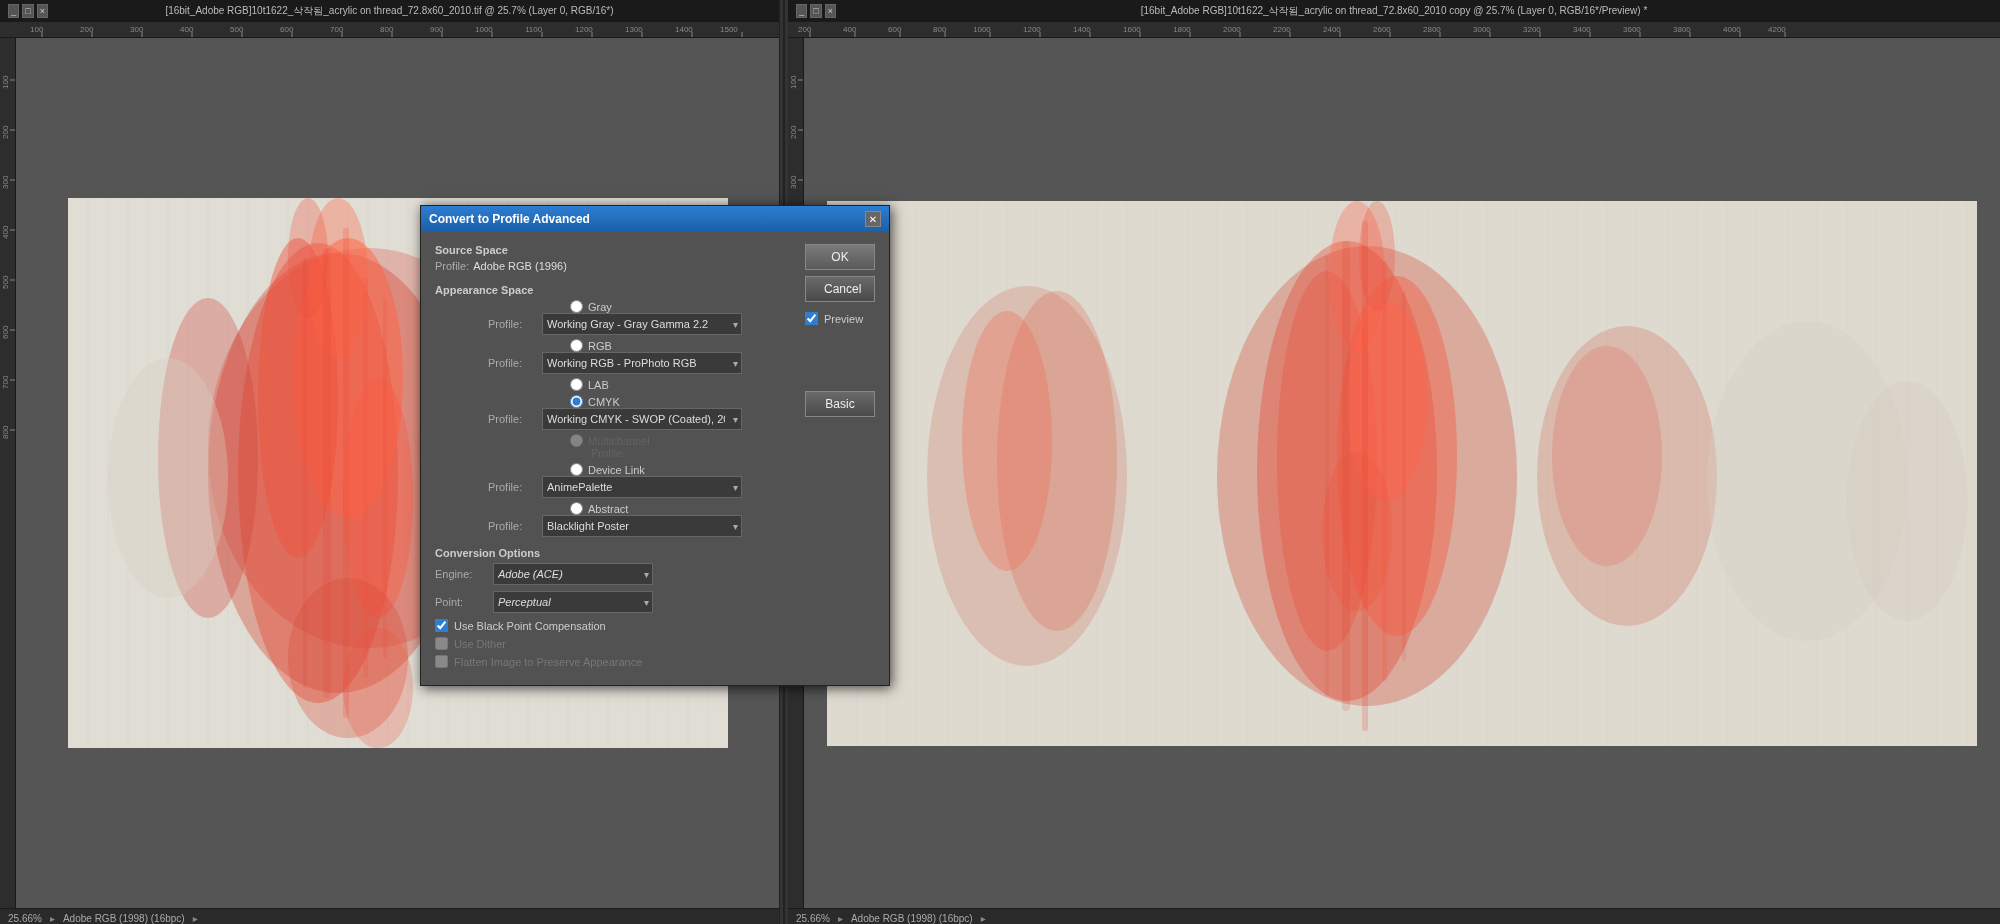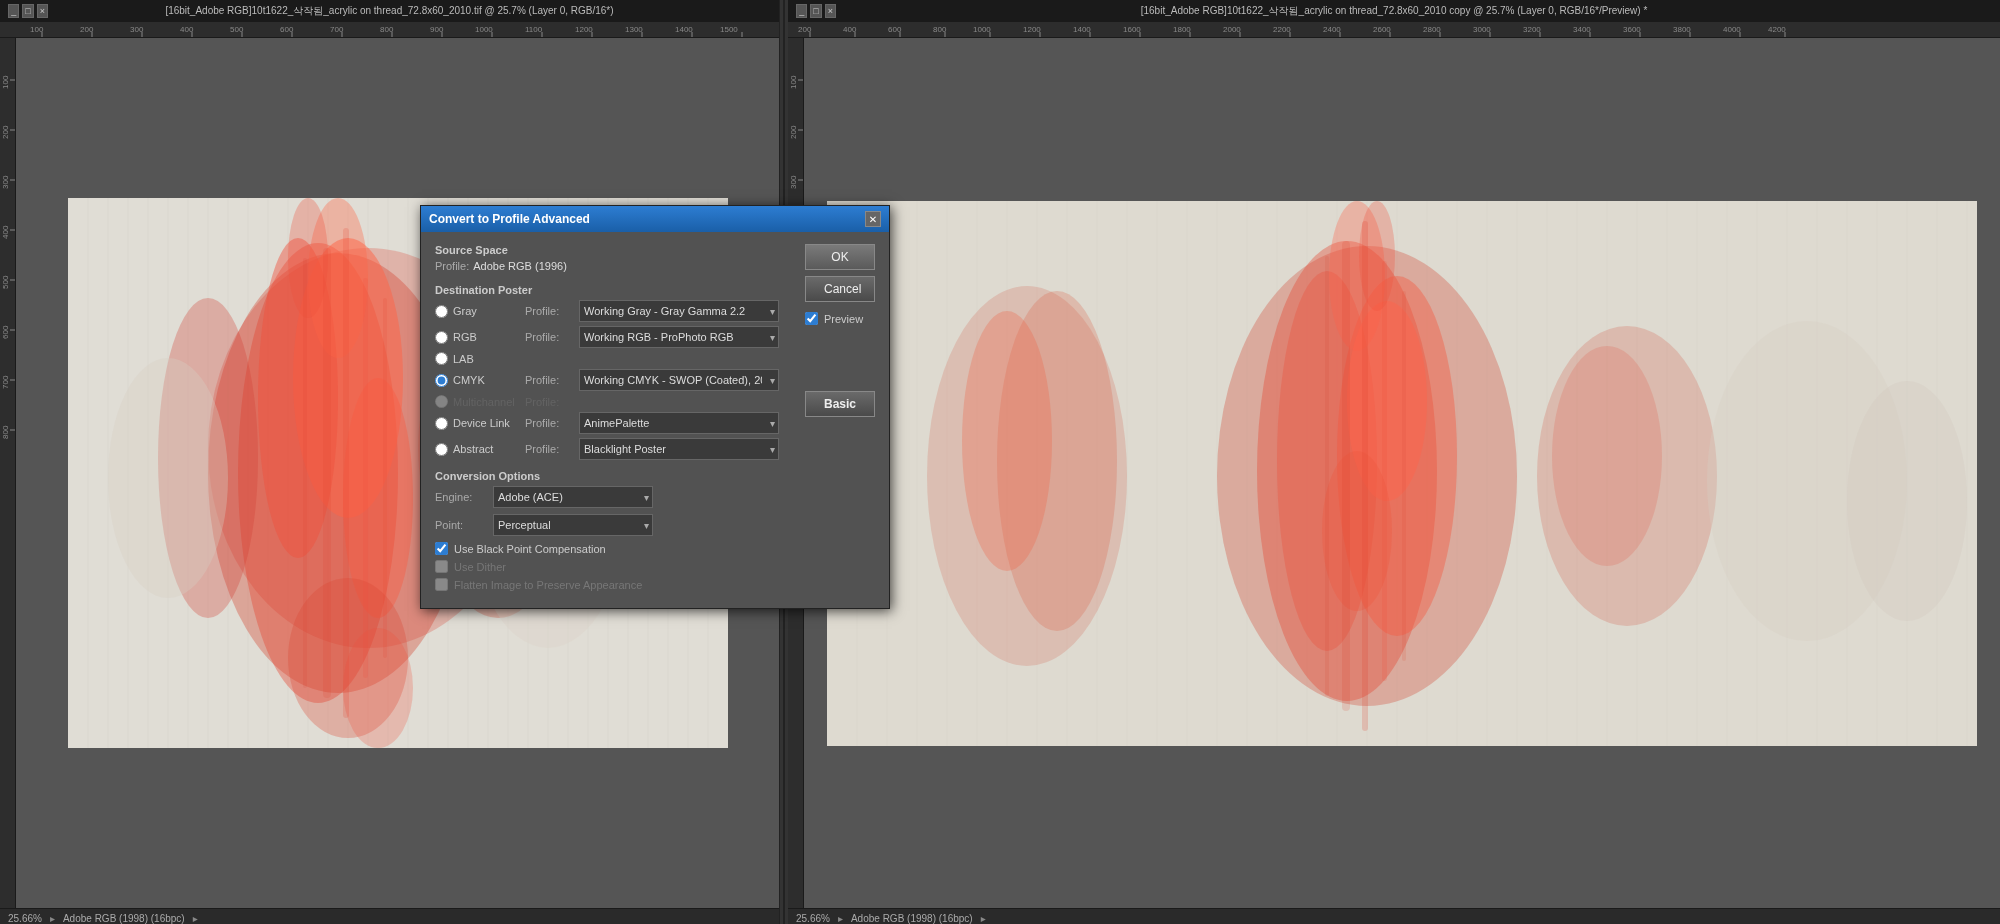--- a/index.html
+++ b/index.html
@@ -228,20 +228,21 @@
     }
 
     .destination-space {
       margin-bottom: 10px;
     }
 
     .dest-row {
       display: flex;
       align-items: center;
       margin-bottom: 4px;
+      flex-direction: column;
     }
     .dest-row .radio-col {
       width: 90px;
       display: flex;
       align-items: center;
       gap: 5px;
     }
     .dest-row .profile-col {
       display: flex;
       align-items: center;
@@ -315,20 +316,21 @@
       background: #3a3a3a;
       border: 1px solid #666;
       color: #ddd;
       font-size: 11px;
       padding: 2px 4px;
       height: 22px;
       width: 160px;
       cursor: pointer;
       -webkit-appearance: none;
       appearance: none;
+      font-style: italic;
     }
     .opt-select-wrapper {
       position: relative;
       display: inline-block;
     }
     .opt-select-wrapper::after {
       content: '▾';
       position: absolute;
       right: 4px;
       top: 50%;
@@ -750,21 +752,21 @@
 
             <div class="source-space">
               <div class="section-label">Source Space</div>
               <div class="profile-line">
                 <span class="label">Profile:</span>
                 <span class="value">Adobe RGB (1996)</span>
               </div>
             </div>
 
             <div class="destination-space">
-              <div class="section-label">Destination Poster</div>
+              <div class="section-label">Appearance Space</div>
 
               <div class="dest-row">
                 <div class="radio-col">
                   <input type="radio" name="dest-space" id="dest-gray" style="">
                   <label for="dest-gray">Gray</label>
                 </div>
                 <div class="profile-col">
                   <span class="profile-label">Profile:</span>
                   <div class="select-wrapper">
                     <select class="profile-select">
@@ -895,19 +897,19 @@
 
           <div class="dialog-actions">
             <button class="action-btn primary">OK</button>
             <button class="action-btn">Cancel</button>
 
             <div class="preview-row" style="margin-top:4px;">
               <input type="checkbox" id="preview" checked="" style="">
               <label for="preview">Preview</label>
             </div>
 
-            <button class="action-btn basic" style="margin-top:60px;font-weight:bold;">Basic</button>
+            <button class="action-btn basic" style="margin-top:60px;">Basic</button>
           </div>
         </div>
       </div>
     </div>
   </div>
 </div>
 
 </body></html>

